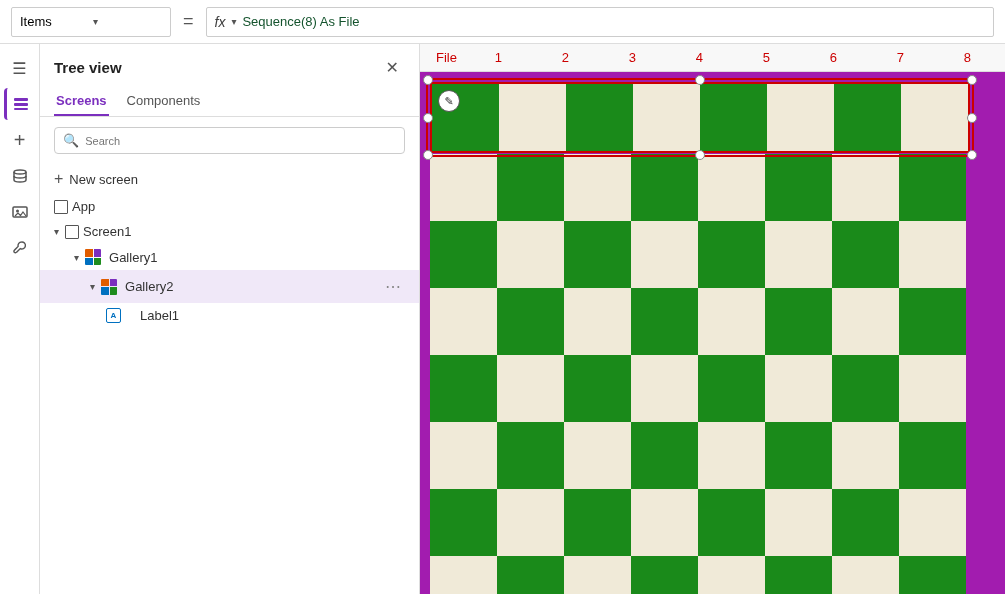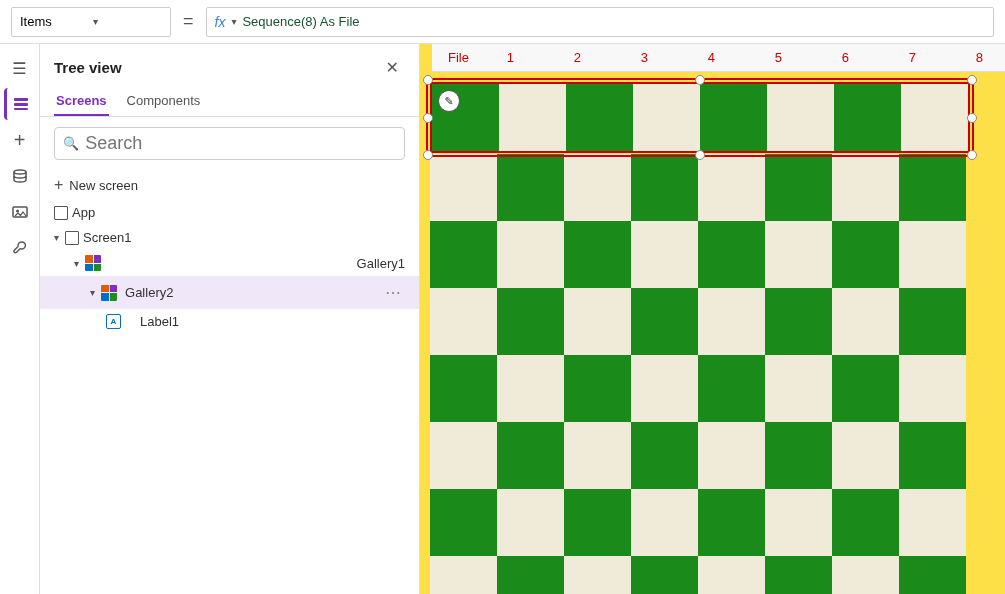--- a/index.html
+++ b/index.html
@@ -35,21 +35,21 @@
       display: flex;
       align-items: center;
       border: 1px solid #ccc;
       border-radius: 2px;
       padding: 4px 8px;
       height: 30px;
       background: #fff;
       flex: 1;
       gap: 6px;
     }
-    .fx-label { color: #3b82f6; font-style: italic; font-size: 14px; }
+    .fx-label { color: #404040; font-style: italic; font-size: 14px; }
     .fx-chevron { font-size: 10px; color: #555; }
     .formula-text { color: #14532d; }
 
     
     .main-area {
       display: flex;
       flex: 1;
       overflow: hidden;
     }
 
@@ -130,21 +130,21 @@
       border: 1px solid #ccc;
       border-radius: 4px;
       padding: 5px 8px;
       gap: 6px;
       background: #fff;
     }
     .search-icon { color: #888; font-size: 13px; }
     .search-input {
       border: none;
       outline: none;
-      font-size: 18px;
+      font-size: 11px;
       flex: 1;
       color: #0f172a;
       background: transparent;
     }
     .new-screen-btn {
       display: flex;
       align-items: center;
       gap: 6px;
       padding: 6px 14px;
       cursor: pointer;
@@ -195,24 +195,23 @@
       justify-content: center;
       flex-shrink: 0;
       font-size: 8px;
       color: #0070c0;
       font-weight: bold;
     }
 
     
     .canvas-area {
       flex: 1;
-      background: #fde047;
+      background: #a21caf;
       position: relative;
       overflow: hidden;
-      padding-left: 12px;
     }
 
     
     .ruler-row {
       display: flex;
       align-items: center;
       height: 28px;
       background: #f8f8f8;
       border-bottom: 1px solid #ddd;
       position: relative;
@@ -421,21 +420,21 @@
 
       <div class="tree-item">
         <span style="margin-left:16px;"></span>
         <span class="chevron">▾</span>
         <div class="gallery-icon">
           <div class="cell c1"></div>
             <div class="cell c2"></div>
           <div class="cell c3"></div>
             <div class="cell c4"></div>
         </div>
-        <span class="item-label" style="margin-left:4px;text-align:right;">Gallery1</span>
+        <span class="item-label" style="margin-left:4px;">Gallery1</span>
       </div>
 
       <div class="tree-item selected">
         <span style="margin-left:32px;"></span>
         <span class="chevron">▾</span>
         <div class="gallery-icon">
           <div class="cell c1"></div>
             <div class="cell c2"></div>
           <div class="cell c3"></div>
             <div class="cell c4"></div>

